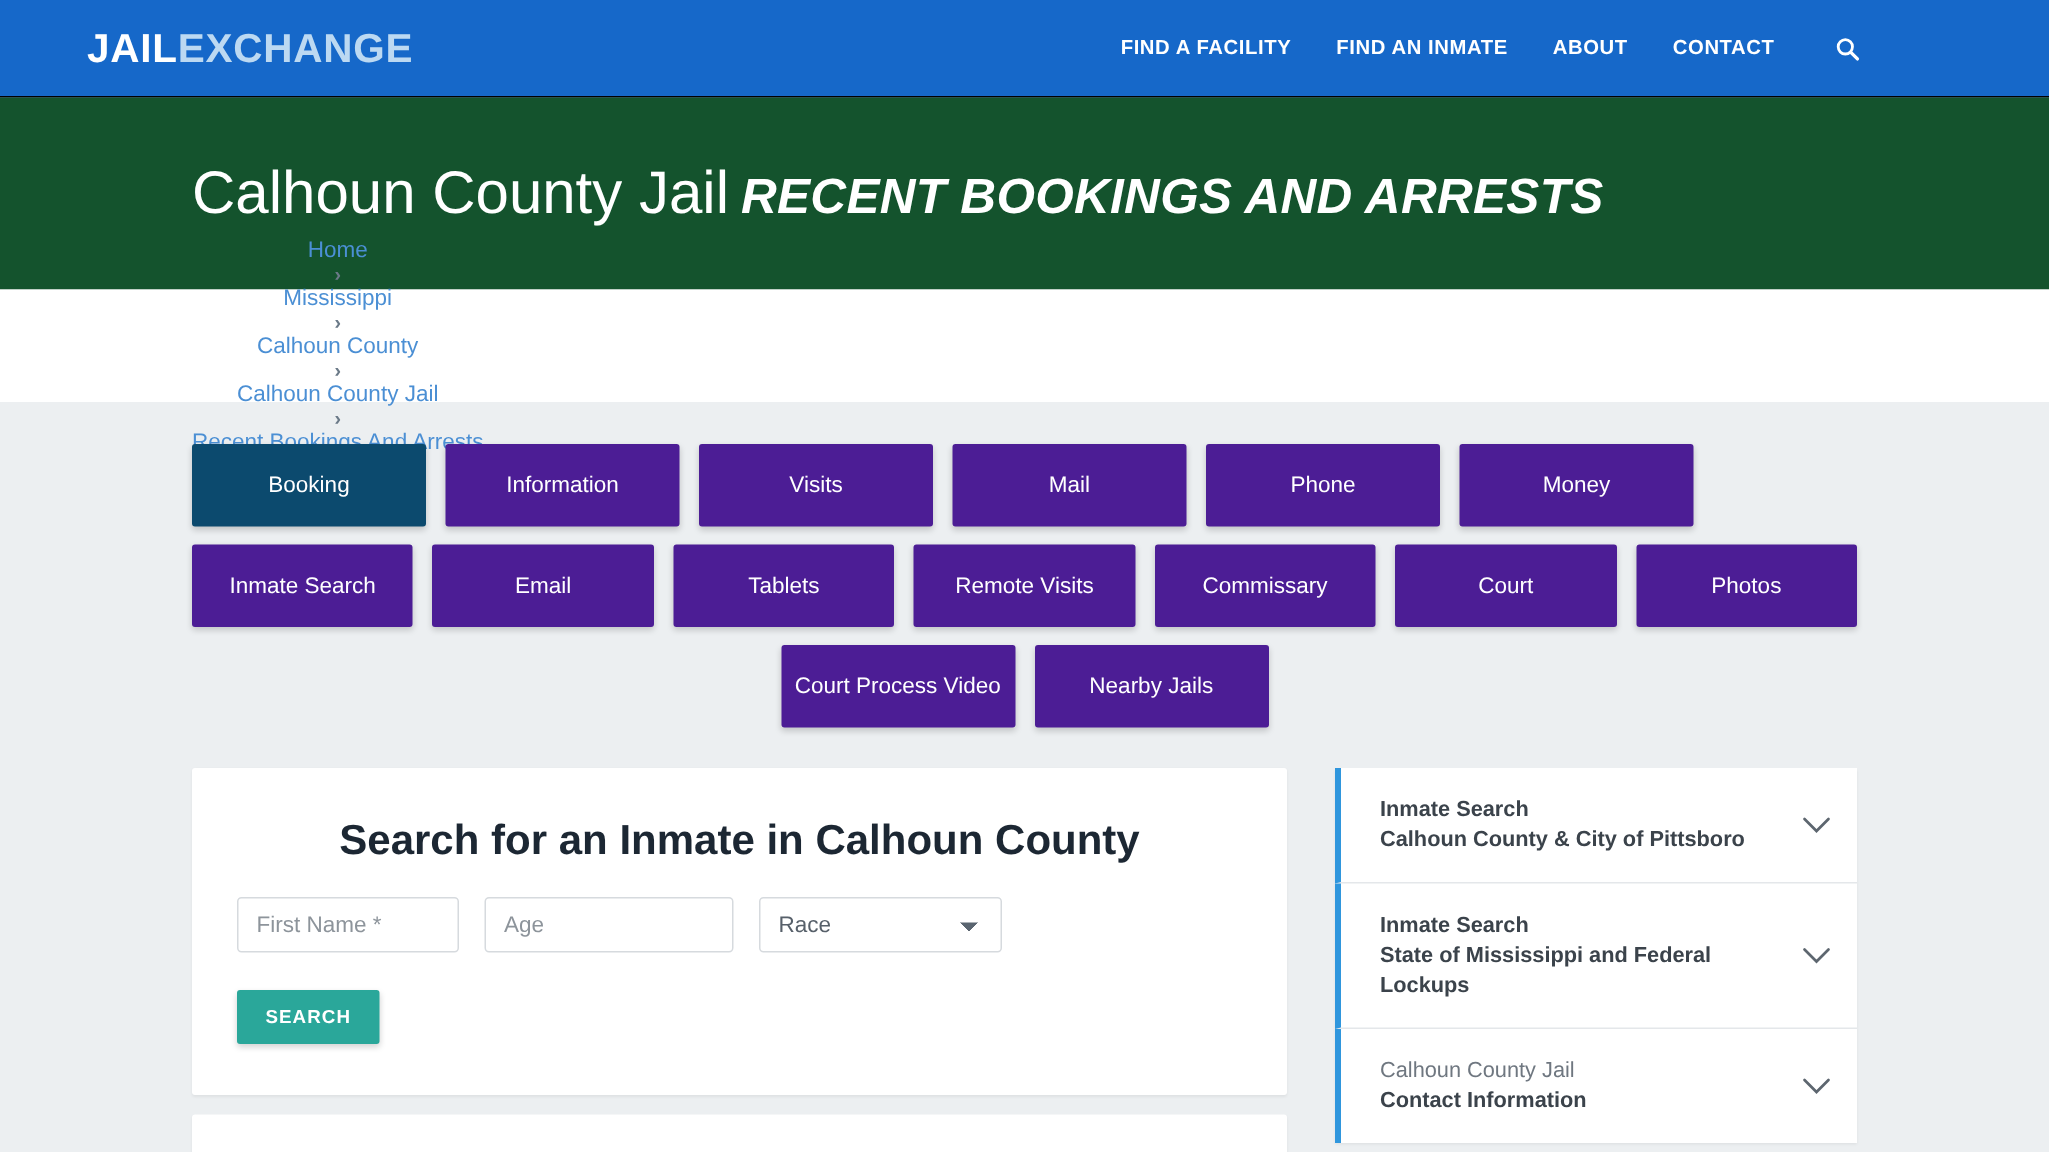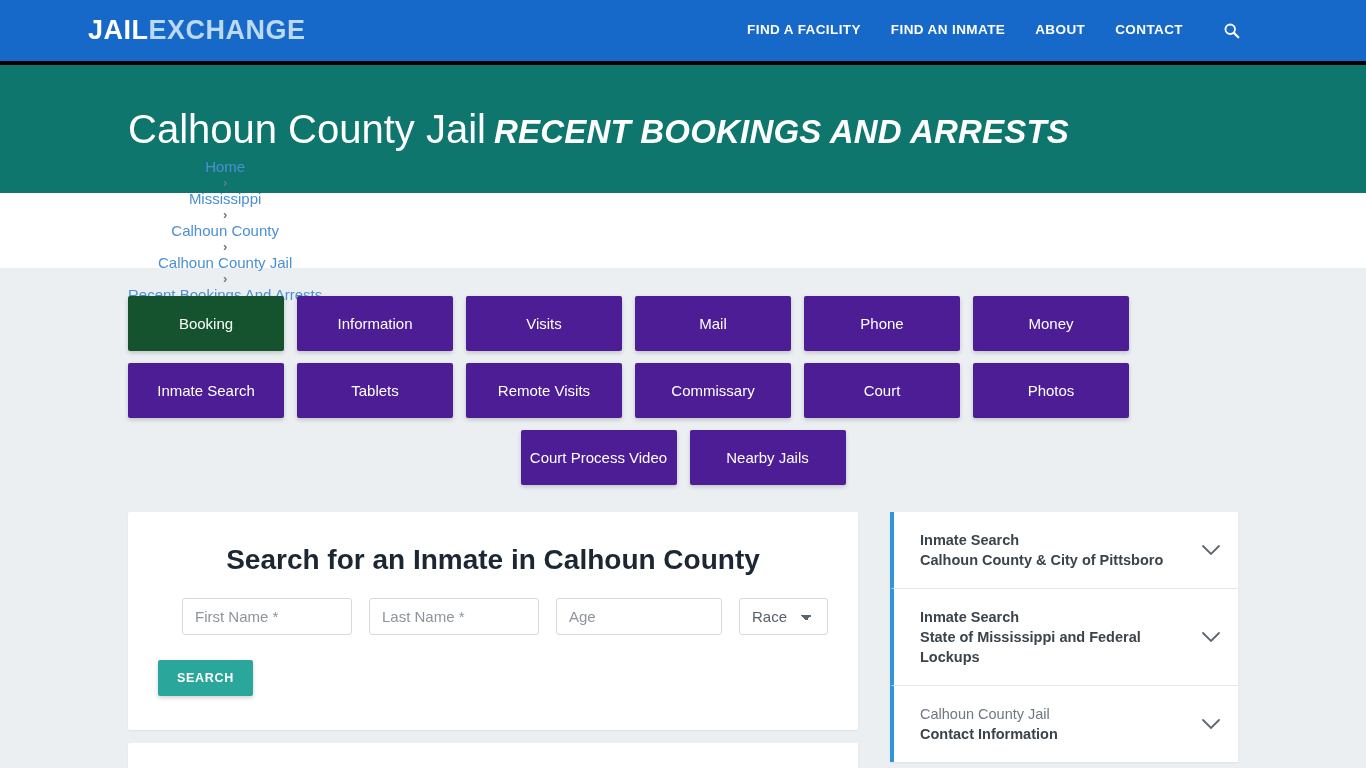--- a/index.html
+++ b/index.html
@@ -11,22 +11,22 @@
     font-family: "Liberation Sans", sans-serif;
     -webkit-font-smoothing: antialiased;
   }
 
   
   .topbar {
     height: 65px;
     background: #1668c9;
     display: flex;
     align-items: center;
-    padding: 0 126px 0 88px;
-    border-bottom: 4px solid #000000;
+    padding: 0 126px 0 58px;
+    border-bottom: 1px solid #000000;
   }
   .logo {
     font-size: 27px;
     font-weight: bold;
     letter-spacing: 0.5px;
     white-space: nowrap;
   }
   .logo .l1 { color: #ffffff; }
   .logo .l2 { color: #bcd9f2; }
   .nav {
@@ -46,21 +46,21 @@
   .nav-search {
     margin-left: 10px;
     display: flex;
     align-items: center;
     cursor: pointer;
   }
 
   
   .hero {
     height: 128px;
-    background: #0f766e;
+    background: #14532d;
     display: flex;
     align-items: center;
     padding: 0 128px;
   }
   .hero-title {
     color: #ffffff;
     font-size: 40px;
     font-weight: normal;
     white-space: nowrap;
     line-height: 1;
@@ -106,21 +106,21 @@
     color: #ffffff;
     font-size: 15px;
     display: flex;
     align-items: center;
     justify-content: center;
     border-radius: 2px;
     box-shadow: 0 2px 4px rgba(0,0,0,0.18);
     cursor: pointer;
     white-space: nowrap;
   }
-  .tab.active { background: #14532d; }
+  .tab.active { background: #0c4a6e; }
 
   
   .cols {
     display: flex;
     gap: 32px;
     margin-top: 27px;
     align-items: flex-start;
   }
   .col-main { width: 730px; }
   .col-side { width: 348px; }
@@ -144,21 +144,21 @@
     border: 1px solid #d6dade;
     border-radius: 3px;
     padding: 0 12px;
     font-size: 15px;
     color: #1c2733;
     background: #ffffff;
     font-family: "Liberation Sans", sans-serif;
     outline: none;
   }
   .field::placeholder { color: #8d949b; }
-  .f-first { width: 170px; margin-left: 24px; }
+  .f-first { width: 148px; }
   .f-last  { width: 170px; }
   .f-age   { width: 166px; }
   .f-race  {
     width: 162px;
     appearance: none;
     -webkit-appearance: none;
     background-image:
       linear-gradient(45deg, transparent 50%, #5a6570 50%),
       linear-gradient(135deg, #5a6570 50%, transparent 50%);
     background-position: calc(100% - 21px) 16px, calc(100% - 15px) 16px;
@@ -273,40 +273,40 @@
     <div class="tab active">Booking</div>
     <div class="tab">Information</div>
     <div class="tab">Visits</div>
     <div class="tab">Mail</div>
     <div class="tab">Phone</div>
     <div class="tab">Money</div>
   </div>
 
   <div class="tabrow">
     <div class="tab">Inmate Search</div>
+    <div class="tab">Email</div>
     <div class="tab">Tablets</div>
     <div class="tab">Remote Visits</div>
     <div class="tab">Commissary</div>
     <div class="tab">Court</div>
     <div class="tab">Photos</div>
   </div>
 
   <div class="tabrow center">
     <div class="tab">Court Process Video</div>
     <div class="tab">Nearby Jails</div>
   </div>
 
   <div class="cols">
 
     <div class="col-main">
       <div class="card">
         <div class="card-title">Search for an Inmate in Calhoun County</div>
         <div class="form-row">
           <input class="field f-first" type="text" placeholder="First Name *" style="">
-          <input class="field f-last" type="text" placeholder="Last Name *" style="">
           <input class="field f-age" type="text" placeholder="Age" style="">
           <select class="field f-race">
             <option>Race</option>
           </select>
         </div>
         <button class="btn-search">SEARCH</button>
       </div>
 
       <div class="faq-card">
         <div class="faq-title">Frequently Asked Questions about Calhoun County Jail Recent</div>

